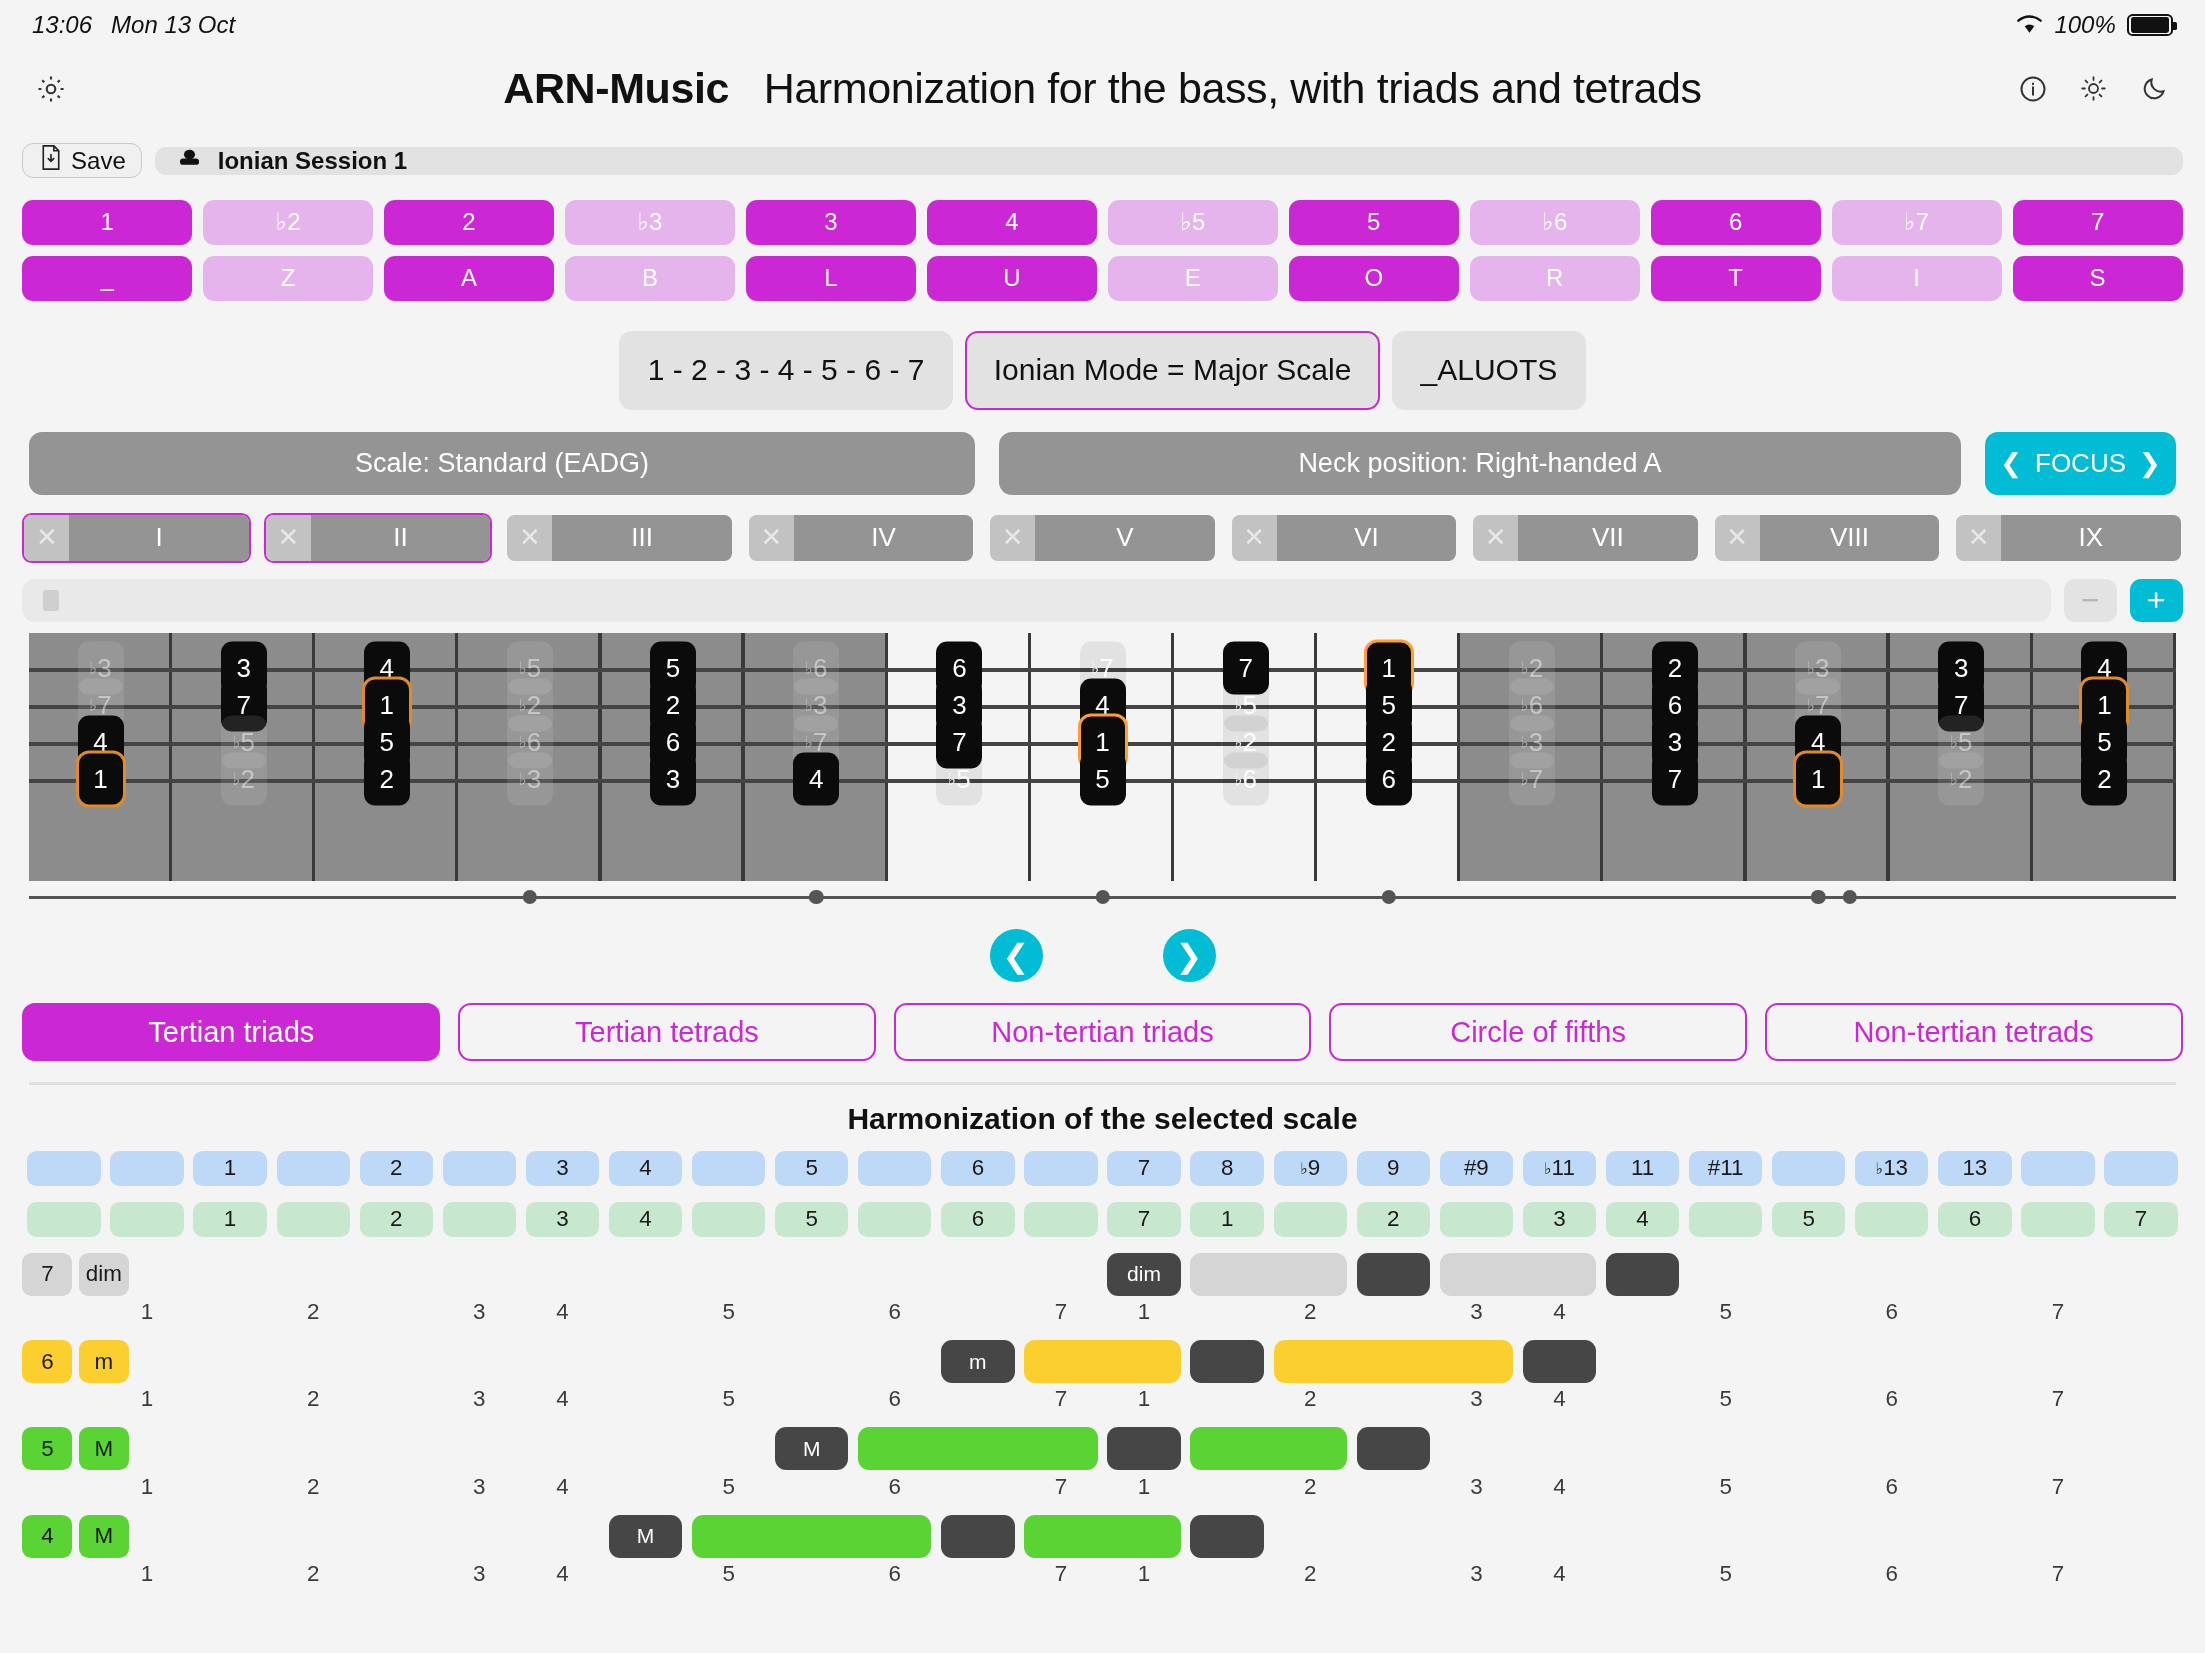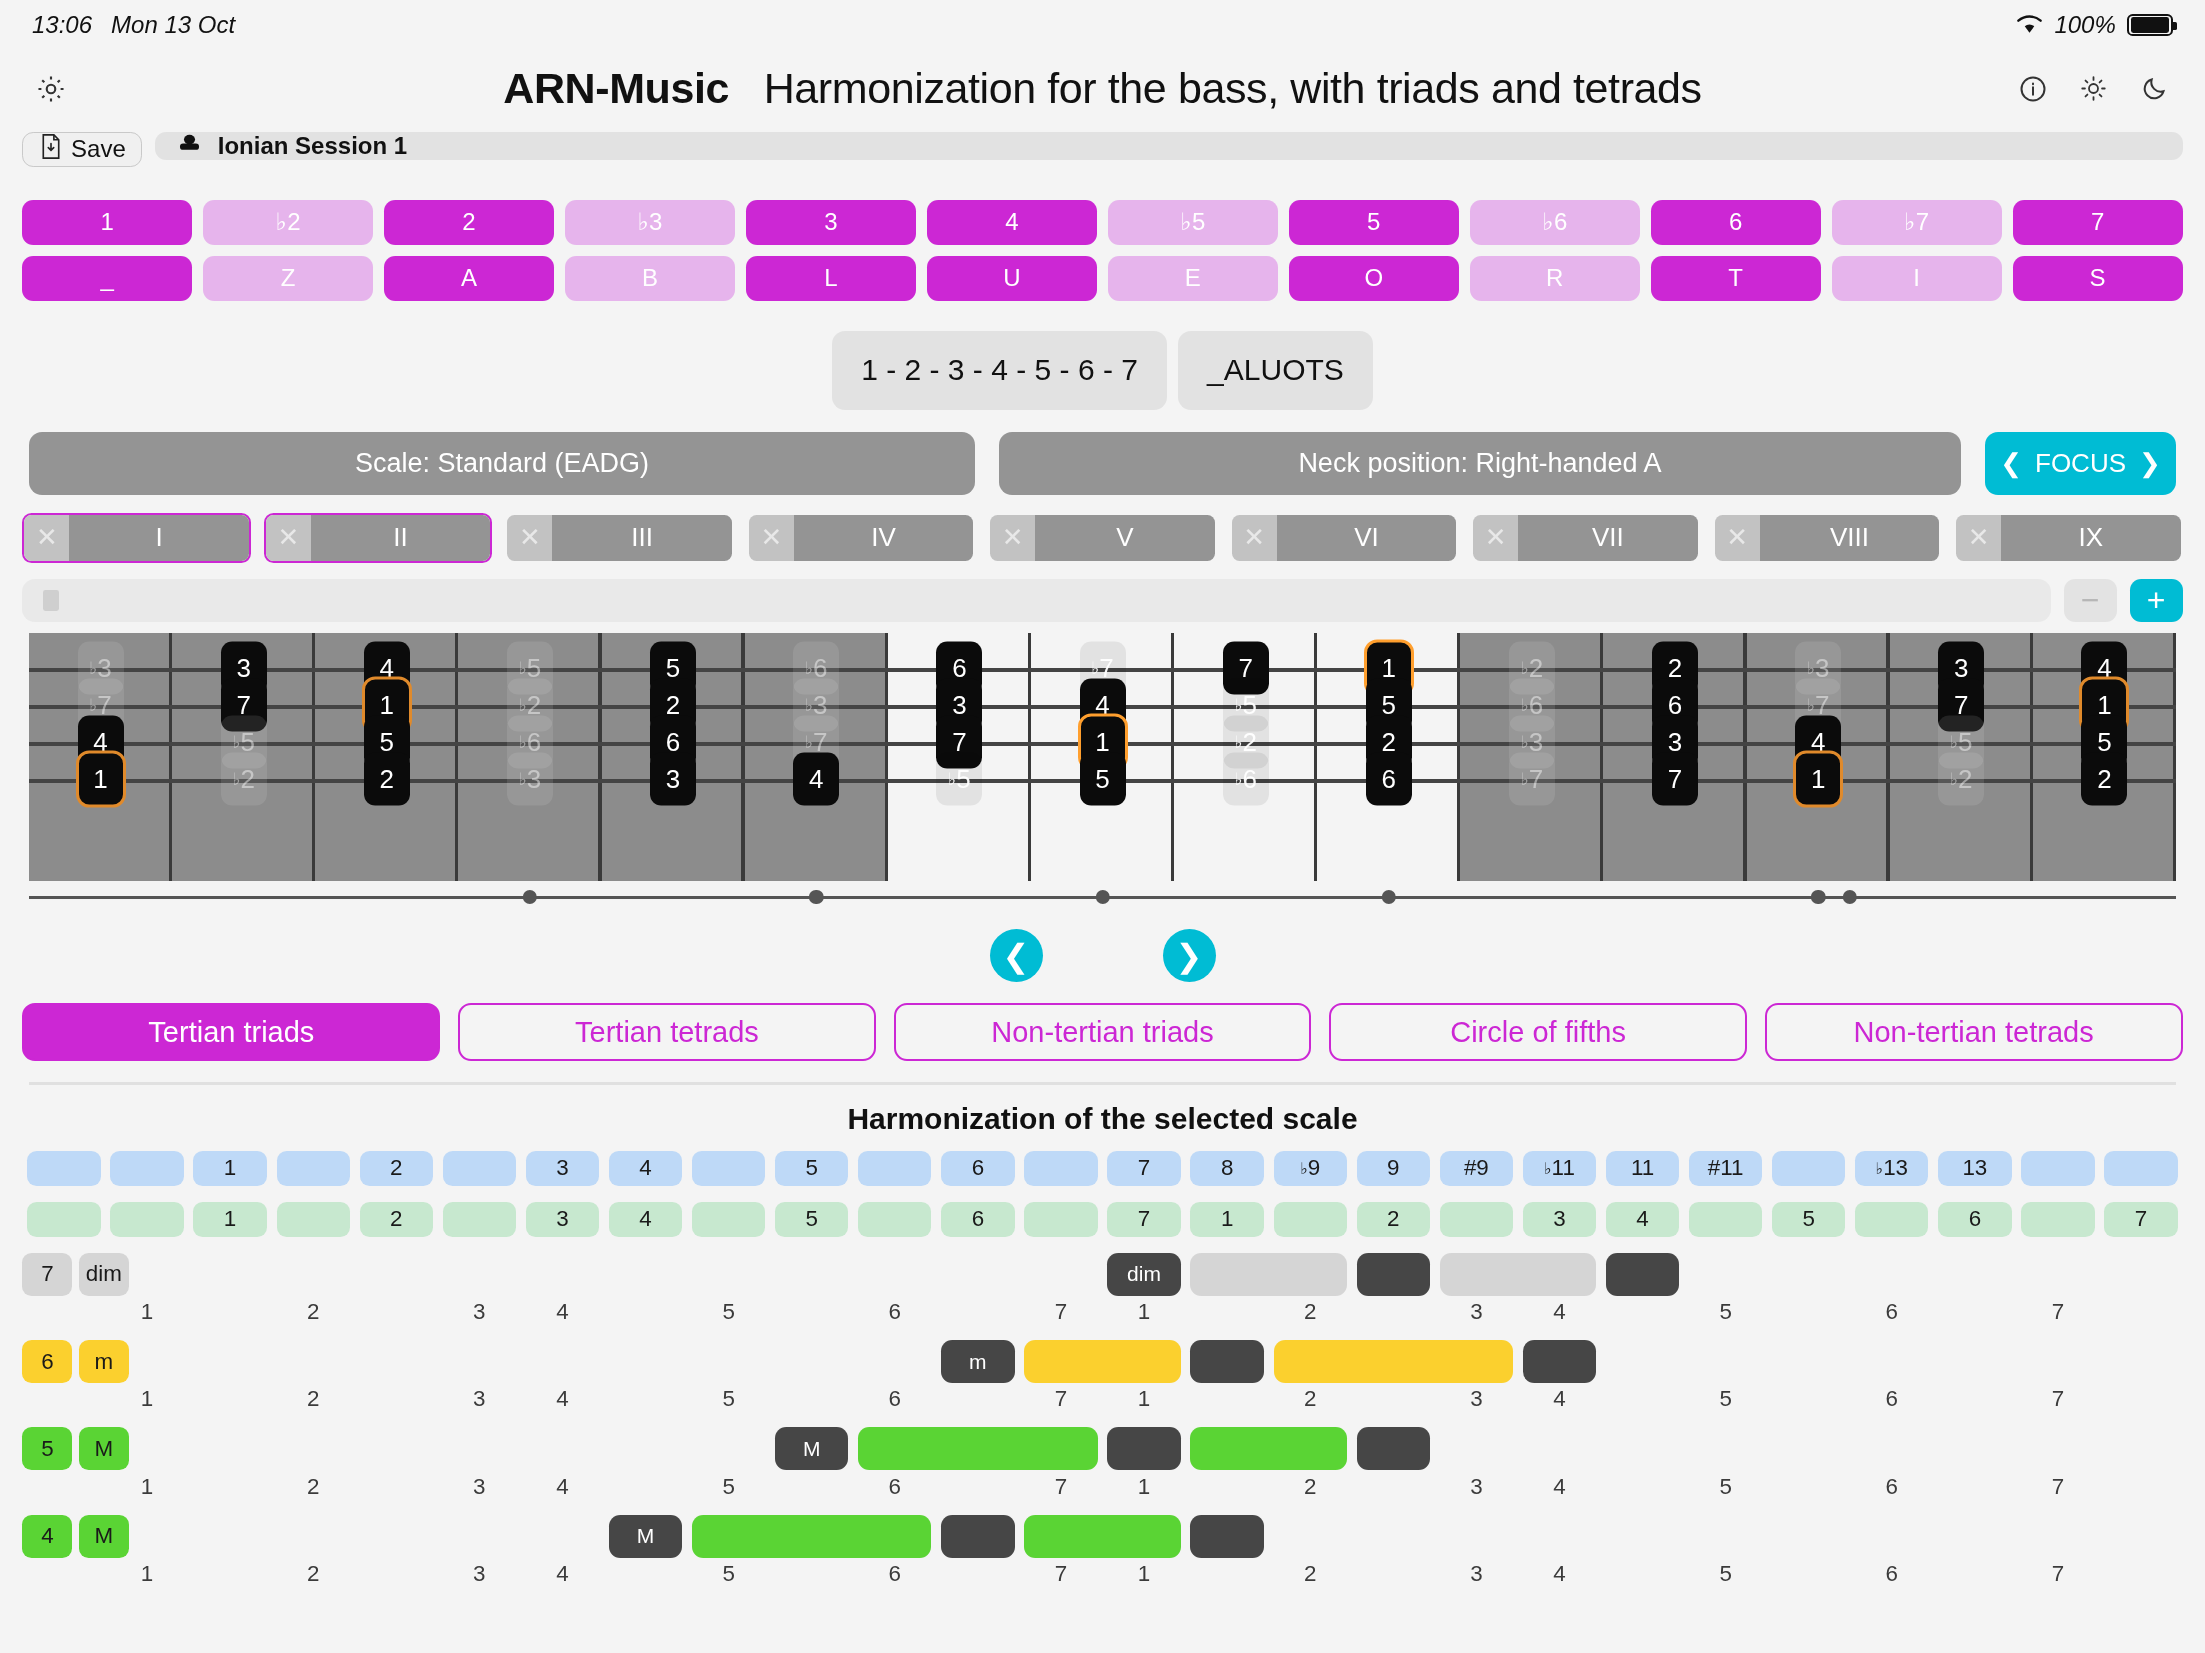--- a/index.html
+++ b/index.html
@@ -30,21 +30,21 @@
   
   .header { height: 77px; display:flex; align-items:center; padding: 0 29px; position:relative;}
   .header-title {
     position:absolute; left:0; right:0; text-align:center;
     font-size: 43px; color:#111; font-weight:400; letter-spacing:-0.4px;
   }
   .header-title .brand { font-weight:600; }
   .icon-btn { width:43px; height:43px; display:flex; align-items:center; justify-content:center; color:#333; z-index:2;}
   .header-right { margin-left:auto; display:flex; gap:17.6px; align-items:center; z-index:2;}
   
-  .session-row { display:flex; gap:13px; padding: 4.8px 22.4px 0 22.4px; align-items:flex-start; height:63px;}
+  .session-row { display:flex; gap:13px; padding: 4.8px 22.4px 0 22.4px; align-items:center; height:63px;}
   .save-btn {
     width: 120px; background:#f0f0f0; border:1.6px solid #c9c9c9; border-radius:11.2px;
     display:flex; align-items:center; justify-content:center; gap:8px;
     font-size:24px; color:#111;
   }
   .session-field {
     flex:1; background:#e2e2e2; border-radius:11.2px; display:flex; align-items:center;
     gap:14.4px; padding: 0 21px; font-size:24px; color:#111; font-weight:600;
   }
   
@@ -261,20 +261,21 @@
       <div class="deg-btn on">O</div>
       <div class="deg-btn off">R</div>
       <div class="deg-btn on">T</div>
       <div class="deg-btn off">I</div>
       <div class="deg-btn on">S</div>
     </div>
 </div>
 
 <div class="mode-row">
   <div class="mode-box">1 - 2 - 3 - 4 - 5 - 6 - 7</div>
+  <div class="mode-box sel">Ionian Mode = Major Scale</div>
   <div class="mode-box">_ALUOTS</div>
 </div>
 
 <div class="tuning-row">
   <div class="tuning-box a">Scale: Standard (EADG)</div>
   <div class="tuning-box b">Neck position: Right-handed A</div>
   <div class="focus-btn">
     <span>❮</span>
     <span>FOCUS</span>
     <span>❯</span>

